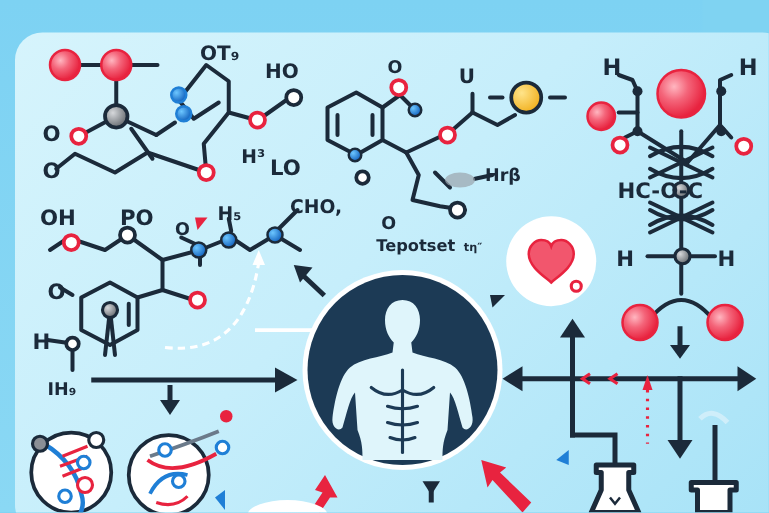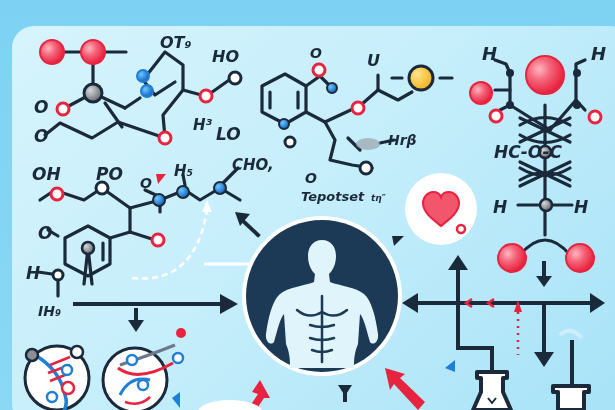--- a/index.html
+++ b/index.html
@@ -1,17 +1,17 @@
 <!DOCTYPE html>
 <html><head>
 <meta charset="utf-8">
 <style>
   html,body{margin:0;padding:0;}
   body{width:615px;height:410px;overflow:hidden;background:#7fd3f2;font-family:"DejaVu Sans",sans-serif;}
-  #stage{position:relative;width:562px;height:410px;background:linear-gradient(180deg,#7dd2f3 0%,#8ad8f4 100%);font-style:italic;}
+  #stage{position:relative;width:562px;height:410px;background:linear-gradient(180deg,#7dd2f3 0%,#8ad8f4 100%);}
   #panel{position:absolute;left:12px;top:26px;width:620px;height:400px;border-radius:22px;background:linear-gradient(135deg,#d6f4fc 0%,#c6eefb 45%,#a6e2f7 100%);}
   svg{position:absolute;left:0;top:0;}
   .lbl{font-family:"DejaVu Sans",sans-serif;font-weight:bold;fill:#1b2a3a;}
 </style>
 </head>
 <body>
 
 <div id="stage">
   <div id="panel"></div>
 

